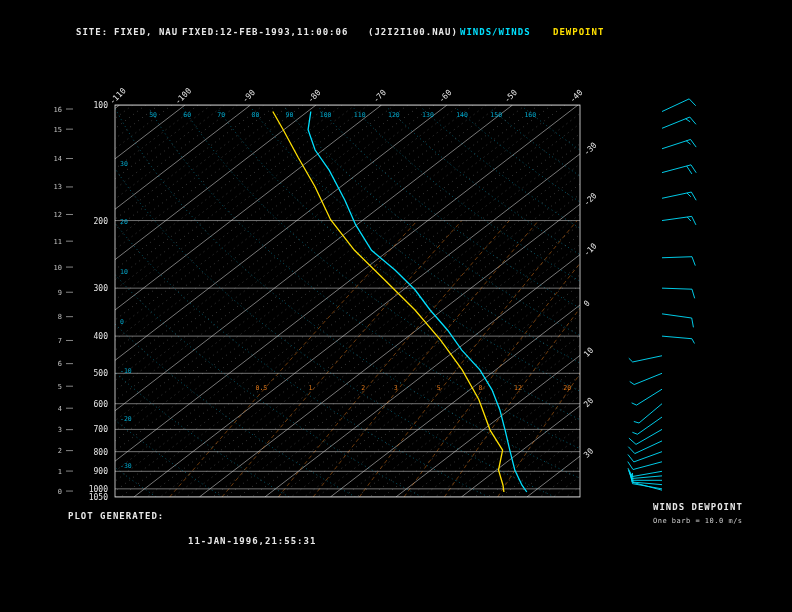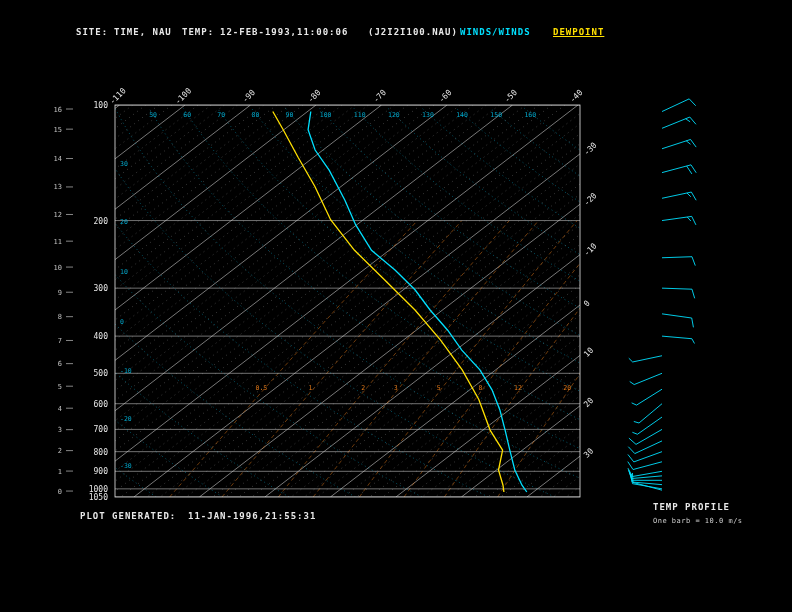--- a/index.html
+++ b/index.html
@@ -1,32 +1,32 @@
 <!DOCTYPE html>
 <html><head>
 <meta charset="utf-8">
 <style>
   html,body{margin:0;padding:0;background:#000;}
   .page{position:relative;width:792px;height:612px;background:#000;overflow:hidden;
         font-family:"DejaVu Sans Mono",monospace;}
   .lbl{position:absolute;font-size:9px;font-weight:bold;letter-spacing:1px;
        color:#e8e8e8;white-space:pre;padding-left:8px;}
   .cyan{color:#00e0ff;}
-  .yellow{color:#ffe000;text-decoration:underline;}
+  .yellow{color:#ffe000;}
   .small{font-size:7px;font-weight:normal;letter-spacing:.5px;color:#cfcfcf;}
   svg.chart{position:absolute;left:0;top:0;}
 </style>
 </head>
 <body>
 
 <div class="page">
 
   <span class="lbl" style="left:68px;top:27px">SITE:</span>
-  <span class="lbl" style="left:106px;top:27px">TIME, NAU</span>
-  <span class="lbl" style="left:174px;top:27px">TEMP:</span>
+  <span class="lbl" style="left:106px;top:27px">FIXED, NAU</span>
+  <span class="lbl" style="left:174px;top:27px">FIXED:</span>
   <span class="lbl" style="left:212px;top:27px">12-FEB-1993,11:00:06</span>
   <span class="lbl" style="left:360px;top:27px">(J2I2I100.NAU)</span>
   <span class="lbl cyan" style="left:452px;top:27px">WINDS/WINDS</span>
   <span class="lbl yellow" style="left:545px;top:27px">DEWPOINT</span>
 
   <svg id="chart" class="chart" width="792" height="612" viewBox="0 0 792 612">
       <defs>
         <clipPath id="pc">
           <rect x="115" y="105" width="465" height="392"></rect>
         </clipPath>
@@ -301,19 +301,19 @@
         <line x1="690.5316954888546" y1="139.46848561745048" x2="696.1660179871145" y2="147.10094328098202" stroke="#00E0FF" stroke-width="0.9"></line>
         <line x1="686.2519411655264" y1="140.85906209213775" x2="690.4956871890992" y2="144.21176543234108" stroke="#00E0FF" stroke-width="0.9"></line>
         <line x1="662" y1="128.29984601315948" x2="689.8155156370036" y2="117.06164821068212" stroke="#00E0FF" stroke-width="0.9"></line>
         <line x1="689.8155156370036" y1="117.06164821068212" x2="695.9685265414472" y2="124.28248312153548" stroke="#00E0FF" stroke-width="0.9"></line>
         <line x1="685.643188291453" y1="118.74737788105372" x2="690.1104695255251" y2="121.79588544635652" stroke="#00E0FF" stroke-width="0.9"></line>
         <line x1="662" y1="111.5385223006186" x2="689.1892336110996" y2="98.85997444839761" stroke="#00E0FF" stroke-width="0.9"></line>
         <line x1="689.1892336110996" y1="98.85997444839761" x2="695.7117213278758" y2="105.74888974650536" stroke="#00E0FF" stroke-width="0.9"></line>
       </g>
     </svg>
 
-  <span class="lbl" style="left:72px;top:511px">PLOT GENERATED:</span>
-  <span class="lbl" style="left:180px;top:511px">11-JAN-1996,21:55:31</span>
-
-  <span class="lbl" style="left:645px;top:502px">TEMP PROFILE</span>
+  <span class="lbl" style="left:60px;top:511px">PLOT GENERATED:</span>
+  <span class="lbl" style="left:180px;top:536px">11-JAN-1996,21:55:31</span>
+
+  <span class="lbl" style="left:645px;top:502px">WINDS DEWPOINT</span>
   <span class="lbl small" style="left:645px;top:517px">One barb = 10.0 m/s</span>
 
 </div>
 
 </body></html>

